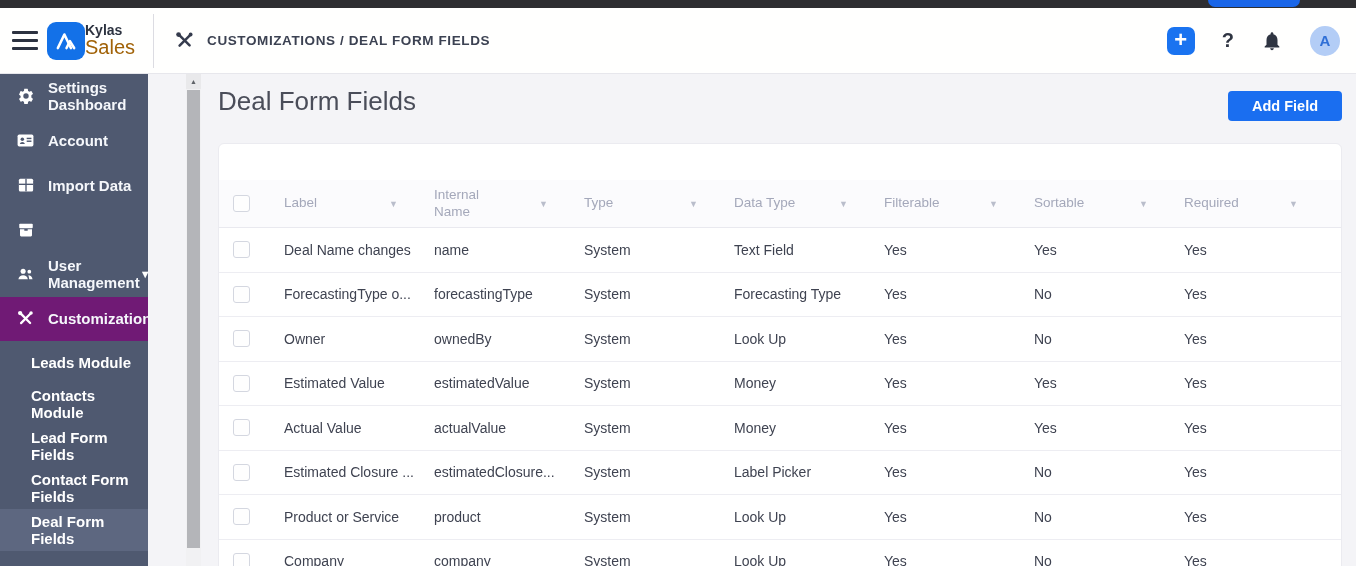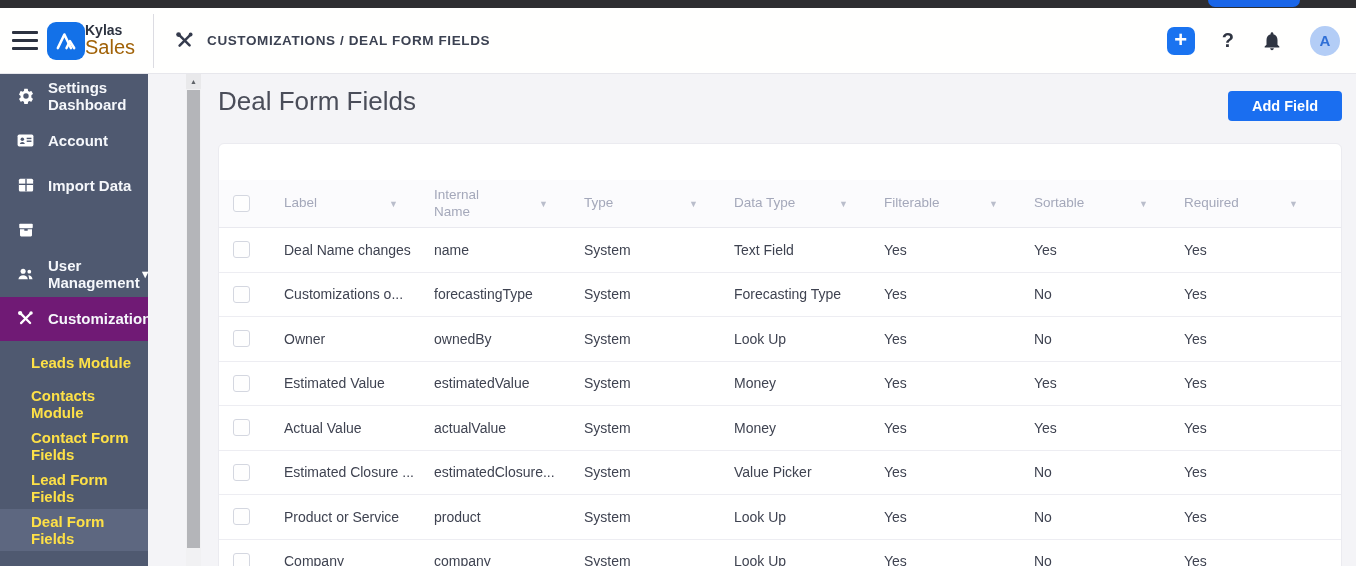--- a/index.html
+++ b/index.html
@@ -26,21 +26,21 @@
   .help-glyph { font-size:20px; font-weight:bold; color:#2f3542; cursor:pointer; }
   .bell { cursor:pointer; display:flex; }
   .avatar { width:30px; height:30px; border-radius:50%; background:#b3cdf6; color:#2f6fd6; font-weight:bold; font-size:15px; display:flex; align-items:center; justify-content:center; cursor:pointer; }
 
   
   .sidebar { position:absolute; left:0; top:74px; width:148px; height:492px; background:#4f5970; overflow:hidden; }
   .side-item { height:44.5px; display:flex; align-items:center; padding:0 10px 0 16px; color:#f5f7fb; font-size:15px; font-weight:bold; cursor:pointer; }
   .side-item .icon { width:19px; height:19px; margin-right:13px; display:flex; align-items:center; justify-content:center; flex:0 0 auto; }
   .side-item.active { background:#701a75; }
   .side-item .chev { margin-left:auto; font-size:11px; color:#fff; padding-right:4px; }
-  .sub-item { height:42px; display:flex; align-items:center; padding-left:31px; color:#fde047; font-size:15px; font-weight:bold; cursor:pointer; }
+  .sub-item { height:42px; display:flex; align-items:center; padding-left:31px; color:#ffffff; font-size:15px; font-weight:bold; cursor:pointer; }
   .sub-item.active { background:#5d6780; }
 
   
   .sb-track { position:absolute; left:186px; top:74px; width:15px; height:492px; background:#f1f1f3; }
   .sb-btn { position:absolute; left:0; top:0; width:15px; height:15px; background:#e9e9eb; color:#5f6368; font-size:7px; display:flex; align-items:center; justify-content:center; cursor:pointer; }
   .sb-thumb { position:absolute; left:1px; top:16px; width:13px; height:458px; background:#b4b5b9; cursor:pointer; }
 
   
   .main { position:absolute; left:201px; top:74px; width:1155px; height:492px; background:#f4f4f7; }
   .page-title { position:absolute; left:17px; top:12px; font-size:26px; color:#4a4d59; font-weight:normal; }
@@ -161,22 +161,22 @@
           <rect x="10.7" y="2.5" width="2.9" height="19" rx="1.4" transform="rotate(-45 12 12)"></rect>
           <circle cx="5.2" cy="5.2" r="2.7"></circle>
           <circle cx="19" cy="5.1" r="2.2"></circle>
         </svg>
       </span>
       <span>Customizations</span>
       <span class="chev">▼</span>
     </div>
     <div class="sub-item">Leads Module</div>
     <div class="sub-item">Contacts Module</div>
+    <div class="sub-item">Lead Form Fields</div>
     <div class="sub-item">Contact Form Fields</div>
-    <div class="sub-item">Lead Form Fields</div>
     <div class="sub-item active">Deal Form Fields</div>
   </div>
 
 <div class="sb-track">
   <div class="sb-btn">▲</div>
   <div class="sb-thumb"></div>
 </div>
 
 <div class="main">
   <div class="page-title">Deal Form Fields</div>
@@ -225,21 +225,21 @@
           <div class="td">System</div>
           <div class="td">Text Field</div>
           <div class="td">Yes</div>
           <div class="td">Yes</div>
           <div class="td">Yes</div>
         </div>
         <div class="grid-row tr">
           <div class="cb-cell">
             <div class="checkbox"></div>
           </div>
-          <div class="td">Customizations o...</div>
+          <div class="td">ForecastingType o...</div>
           <div class="td">forecastingType</div>
           <div class="td">System</div>
           <div class="td">Forecasting Type</div>
           <div class="td">Yes</div>
           <div class="td">No</div>
           <div class="td">Yes</div>
         </div>
         <div class="grid-row tr">
           <div class="cb-cell">
             <div class="checkbox"></div>
@@ -276,21 +276,21 @@
           <div class="td">Yes</div>
           <div class="td">Yes</div>
         </div>
         <div class="grid-row tr">
           <div class="cb-cell">
             <div class="checkbox"></div>
           </div>
           <div class="td">Estimated Closure ...</div>
           <div class="td">estimatedClosure...</div>
           <div class="td">System</div>
-          <div class="td">Value Picker</div>
+          <div class="td">Label Picker</div>
           <div class="td">Yes</div>
           <div class="td">No</div>
           <div class="td">Yes</div>
         </div>
         <div class="grid-row tr">
           <div class="cb-cell">
             <div class="checkbox"></div>
           </div>
           <div class="td">Product or Service</div>
           <div class="td">product</div>

